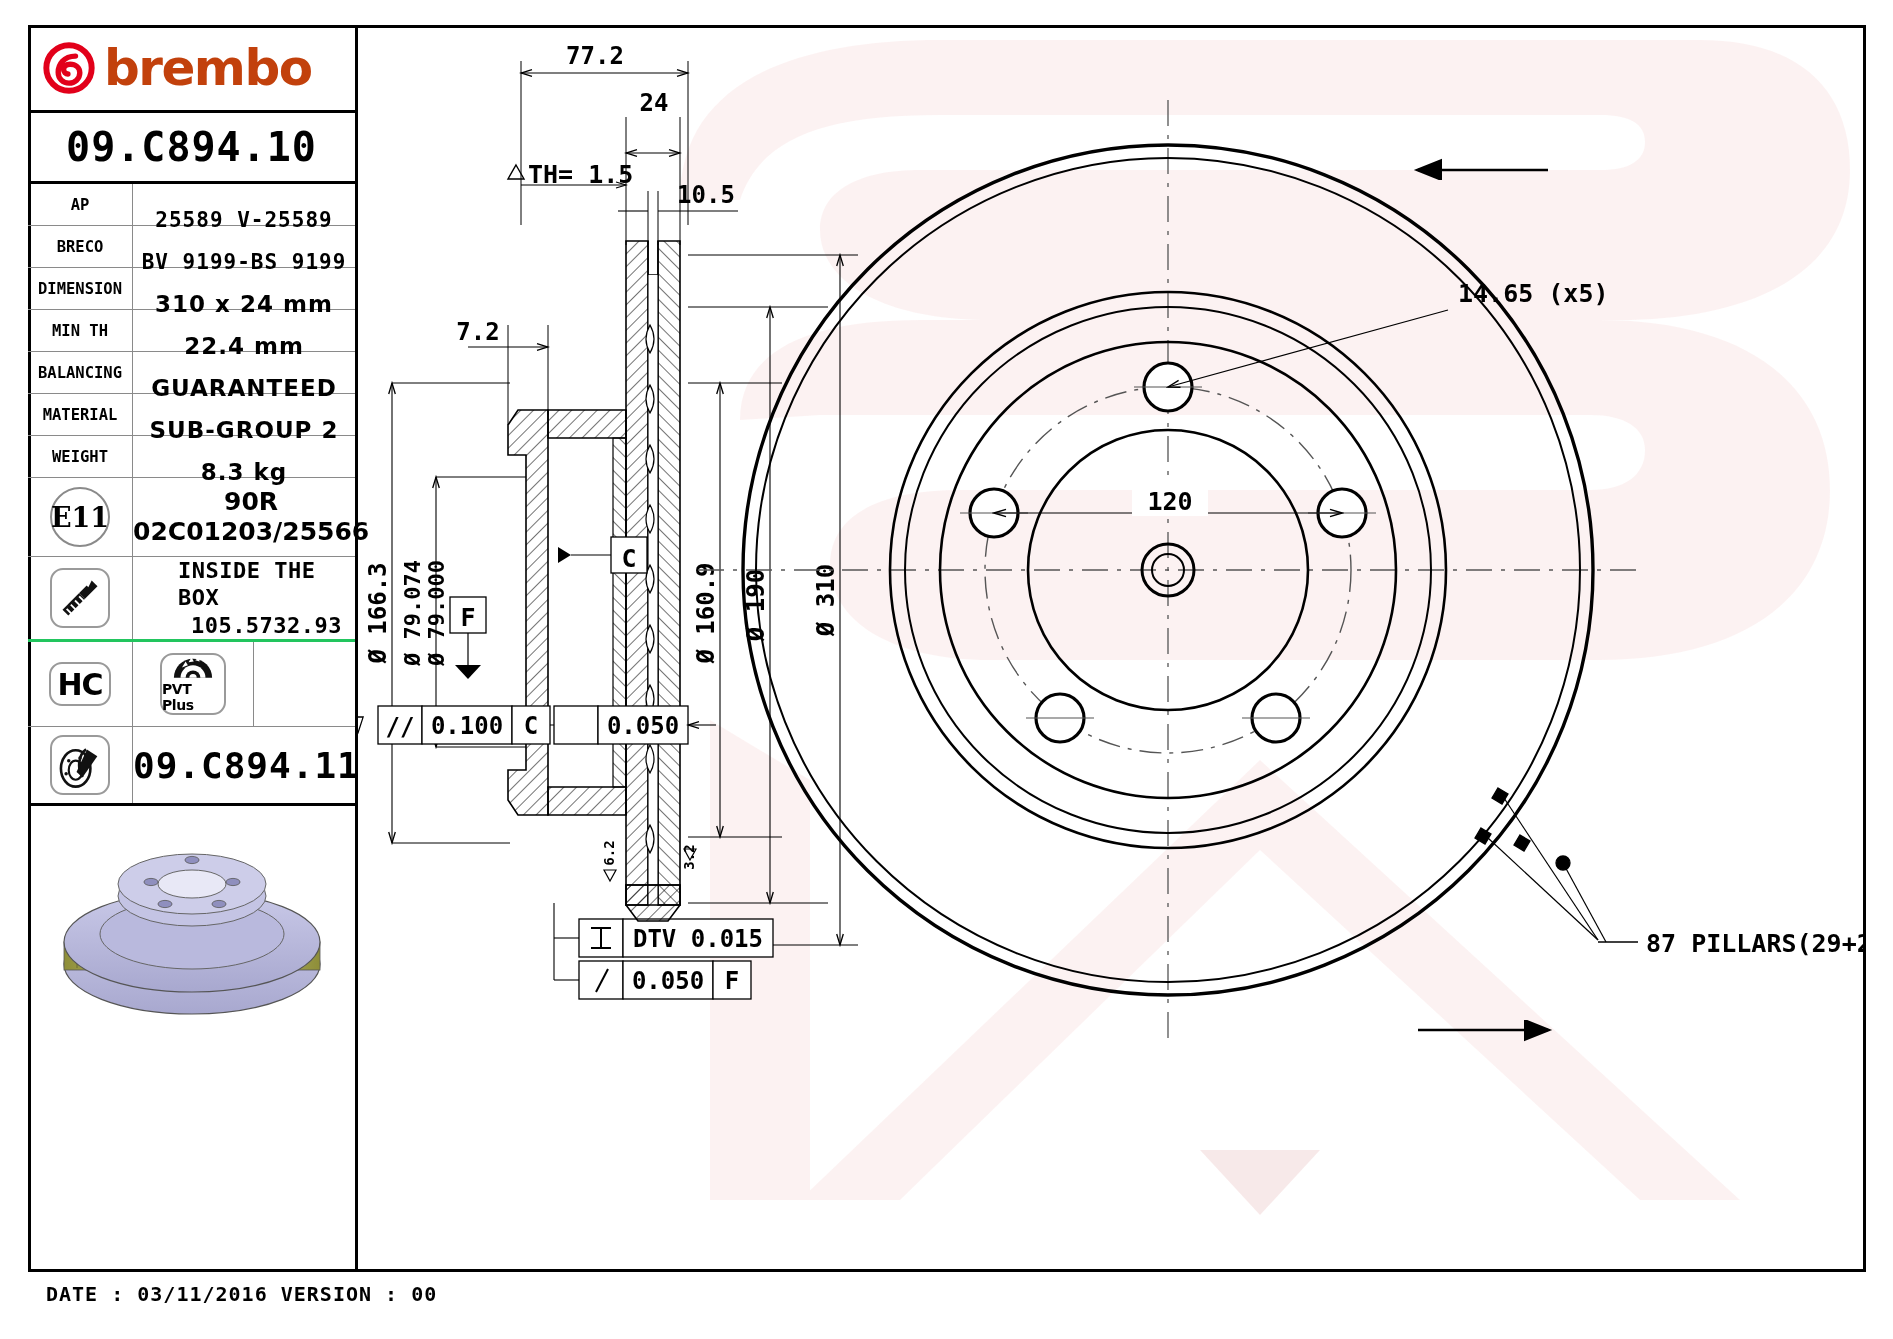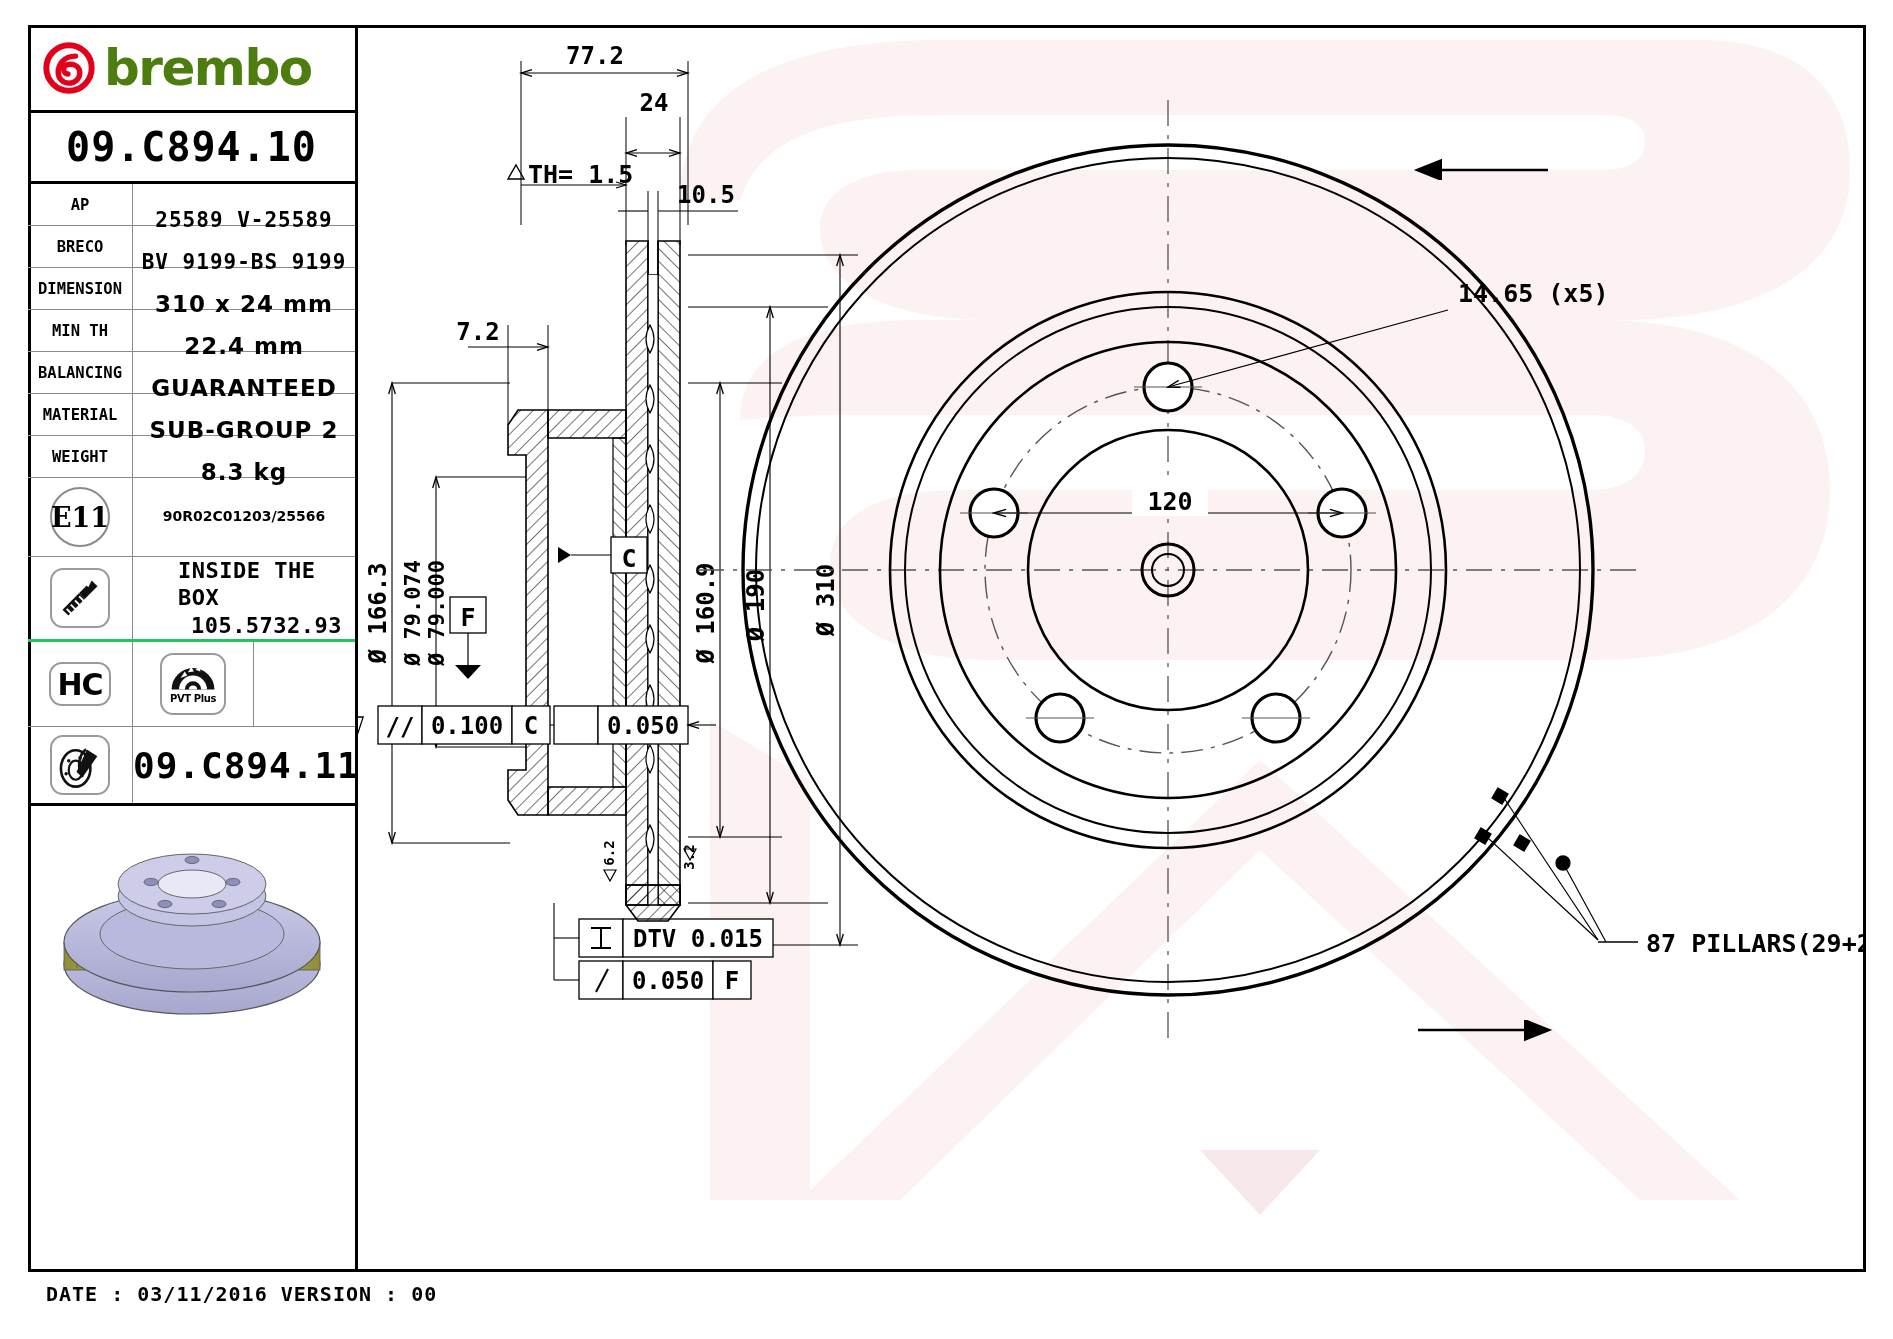--- a/index.html
+++ b/index.html
@@ -9,45 +9,45 @@
   
   .watermark{position:absolute;left:560px;top:20px;width:1300px;height:1220px;opacity:.30;pointer-events:none;}
 
   
   .frame{position:absolute;left:28px;top:25px;width:1838px;height:1247px;border:3px solid #000;box-sizing:border-box;}
 
   
   .spec{position:absolute;left:28px;top:25px;width:330px;height:1247px;border-right:3px solid #000;box-sizing:border-box;}
   .logo-cell{height:88px;border-bottom:3px solid #000;display:flex;align-items:center;padding-left:14px;box-sizing:border-box;}
   .logo-mark{width:54px;height:54px;flex:0 0 auto;}
-  .logo-text{font-family:"DejaVu Sans",sans-serif;font-weight:700;font-size:50px;color:#4d7c0f;letter-spacing:-1.5px;margin-left:8px;line-height:1;text-align:right;}
+  .logo-text{font-family:"DejaVu Sans",sans-serif;font-weight:700;font-size:50px;color:#c2410c;letter-spacing:-1.5px;margin-left:8px;line-height:1;text-align:right;}
   .code-cell{height:68px;border-bottom:3px solid #000;display:flex;align-items:center;justify-content:center;}
   .code-cell span{font-size:40px;font-weight:700;letter-spacing:1px;text-align:center;}
   .row{display:flex;border-bottom:1px solid #8a8a8a;height:41px;}
   .row .k{width:104px;flex:0 0 104px;border-right:1px solid #8a8a8a;display:flex;align-items:center;justify-content:center;font-size:15.5px;font-weight:700;letter-spacing:0px;}
   .row .v{flex:1;display:flex;align-items:center;justify-content:center;font-family:"DejaVu Sans",sans-serif;font-size:23px;font-weight:700;letter-spacing:1px;margin-top:30px;}
   .row .v.mono{font-family:"DejaVu Sans Mono",monospace;font-size:21px;}
 
   .row-e11{display:flex;border-bottom:1px solid #8a8a8a;height:78px;}
   .row-e11 .k{width:104px;flex:0 0 104px;border-right:1px solid #8a8a8a;display:flex;align-items:center;justify-content:center;}
-  .row-e11 .v{flex:1;display:flex;align-items:center;justify-content:center;font-family:"DejaVu Sans",sans-serif;font-size:14px;font-weight:700;line-height:1.22;}
+  .row-e11 .v{flex:1;display:flex;flex-direction:column;align-items:center;justify-content:center;font-family:"DejaVu Sans",sans-serif;font-size:25px;font-weight:700;line-height:1.22;}
   .e11-badge{width:56px;height:56px;border:2.5px solid #8a8a8a;border-radius:50%;display:flex;align-items:center;justify-content:center;font-family:"DejaVu Serif",serif;font-weight:700;font-size:27px;}
 
   .row-screw{display:flex;border-bottom:3px solid #22c55e;height:82px;gap:45px;}
   .row-screw .k{width:104px;flex:0 0 104px;border-right:1px solid #8a8a8a;display:flex;align-items:center;justify-content:center;}
   .row-screw .v{flex:1;display:flex;flex-direction:column;align-items:center;justify-content:center;font-size:22px;font-weight:700;line-height:1.25;letter-spacing:.5px;}
   .sq-icon{width:60px;height:60px;border:2.5px solid #9a9a9a;border-radius:13px;display:flex;align-items:center;justify-content:center;box-sizing:border-box;}
 
   .row-hc{display:flex;border-bottom:1px solid #8a8a8a;height:84px;}
   .row-hc .c1{width:104px;flex:0 0 104px;border-right:1px solid #8a8a8a;display:flex;align-items:center;justify-content:center;}
   .row-hc .c2{width:120px;flex:0 0 120px;border-right:1px solid #8a8a8a;display:flex;align-items:center;justify-content:center;}
   .row-hc .c3{flex:1;}
   .hc-badge{width:62px;height:44px;border:2.5px solid #9a9a9a;border-radius:13px;display:flex;align-items:center;justify-content:center;font-family:"DejaVu Sans",sans-serif;font-weight:700;font-size:30px;letter-spacing:-1px;box-sizing:border-box;}
   .pvt-badge{width:66px;height:62px;border:2.5px solid #9a9a9a;border-radius:13px;display:flex;flex-direction:column;align-items:center;justify-content:center;box-sizing:border-box;}
-  .pvt-label{font-family:"DejaVu Sans",sans-serif;font-weight:700;font-size:10px;letter-spacing:-.4px;margin-top:1px;}
+  .pvt-label{font-family:"DejaVu Sans",sans-serif;font-weight:700;font-size:14px;letter-spacing:-.4px;margin-top:1px;}
 
   .row-partner{display:flex;border-bottom:3px solid #000;height:76px;}
   .row-partner .k{width:104px;flex:0 0 104px;border-right:1px solid #8a8a8a;display:flex;align-items:center;justify-content:center;}
   .row-partner .v{flex:1;display:flex;align-items:center;justify-content:center;font-size:36px;font-weight:700;letter-spacing:1px;}
 
   .photo-cell{height:auto;display:flex;align-items:center;justify-content:center;padding-top:28px;}
 
   .footer{position:absolute;left:46px;top:1282px;font-size:20px;font-weight:700;letter-spacing:1px;}
 
   .dwg{position:absolute;left:358px;top:25px;width:1508px;height:1104px;}

